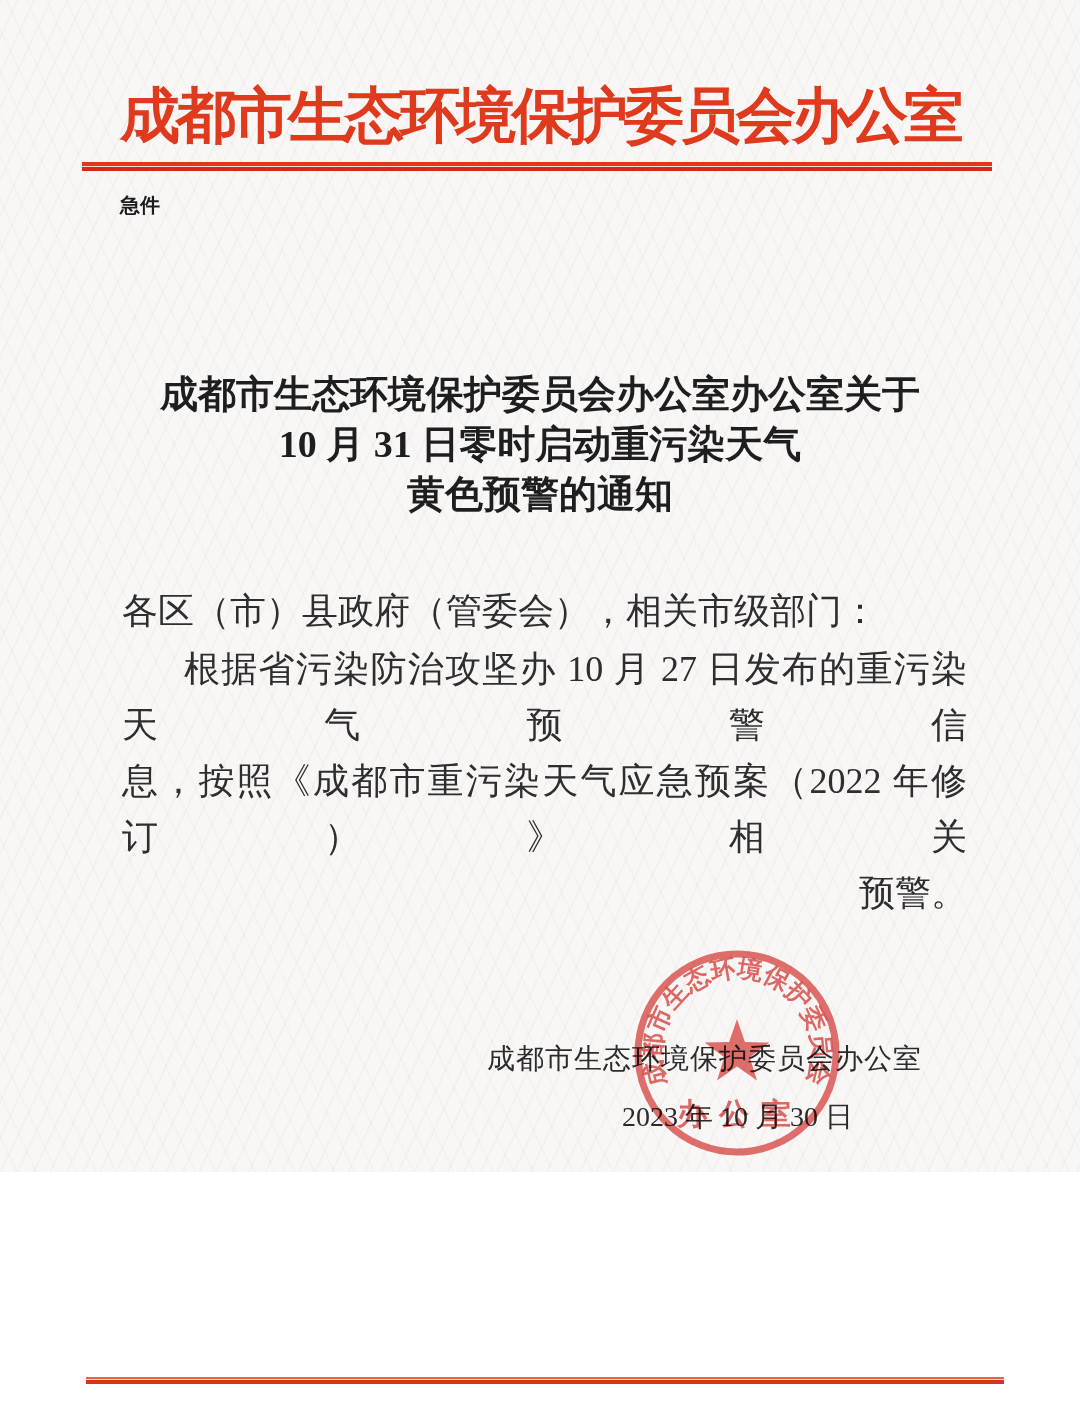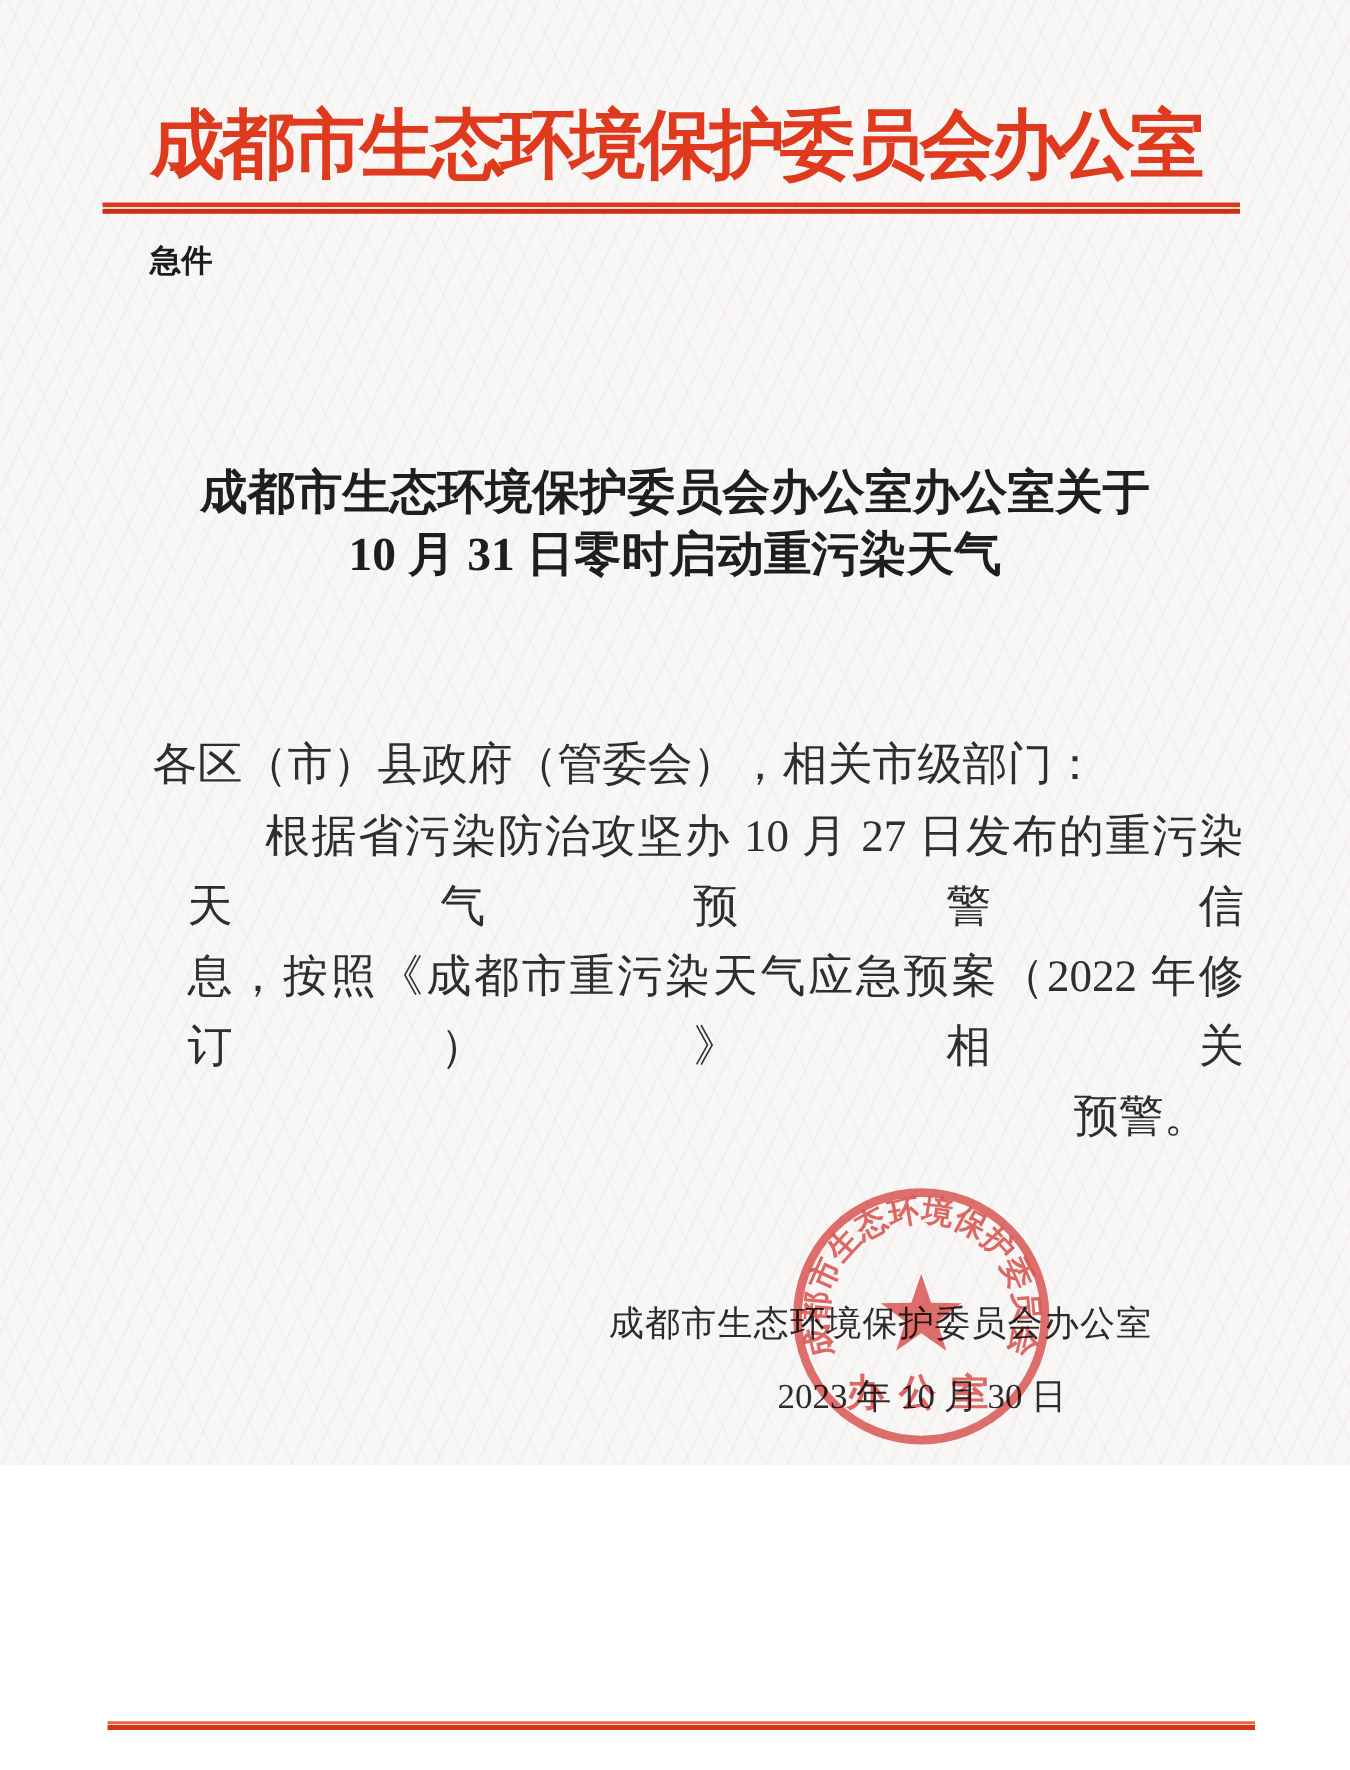--- a/index.html
+++ b/index.html
@@ -38,21 +38,21 @@
     position: absolute;
     top: 192px; left: 120px;
     width: 834px;
     display: flex;
     justify-content: space-between;
     align-items: baseline;
   }
   .urgency {
     font-family: "Liberation Sans", "DejaVu Sans", sans-serif;
     font-weight: 700;
-    font-size: 25px;
+    font-size: 20px;
     color: #1c1c1c;
     text-align: right;
   }
   .doc-number {
     font-size: 29px;
     color: #33333d;
     letter-spacing: 1px;
   }
   .doc-title {
     position: absolute;
@@ -71,21 +71,20 @@
     width: 845px;
     font-size: 36px;
     line-height: 56px;
     color: #2e2e2e;
   }
   .salutation { margin-bottom: 2px; }
   .para-line { width: 845px; text-align: right; }
   .para-line.fill {
     text-align: justify;
     text-align-last: justify;
-    margin-left: 28px;
   }
   .para-line.indent { text-indent: 62px; }
   .signature {
     position: absolute;
     top: 1040px; left: 487px;
     font-size: 28px;
     letter-spacing: 1px;
     color: #2b2b2b;
     white-space: nowrap;
   }
@@ -120,20 +119,21 @@
 
   <div class="red-rule"></div>
 
   <div class="meta-row">
     <span class="urgency">急件</span>
   </div>
 
   <div class="doc-title">
     <div>成都市生态环境保护委员会办公室办公室关于</div>
     <div>10 月 31 日零时启动重污染天气</div>
+    <div>黄色预警的通知</div>
   </div>
 
   <div class="body-text">
     <div class="salutation">各区（市）县政府（管委会），相关市级部门：</div>
     <div class="para-line fill indent">根据省污染防治攻坚办 10 月 27 日发布的重污染天气预警信</div>
     <div class="para-line fill">息，按照《成都市重污染天气应急预案（2022 年修订）》相关</div>
     <div class="para-line">预警。</div>
   </div>
 
   <div class="signature">成都市生态环境保护委员会办公室</div>

